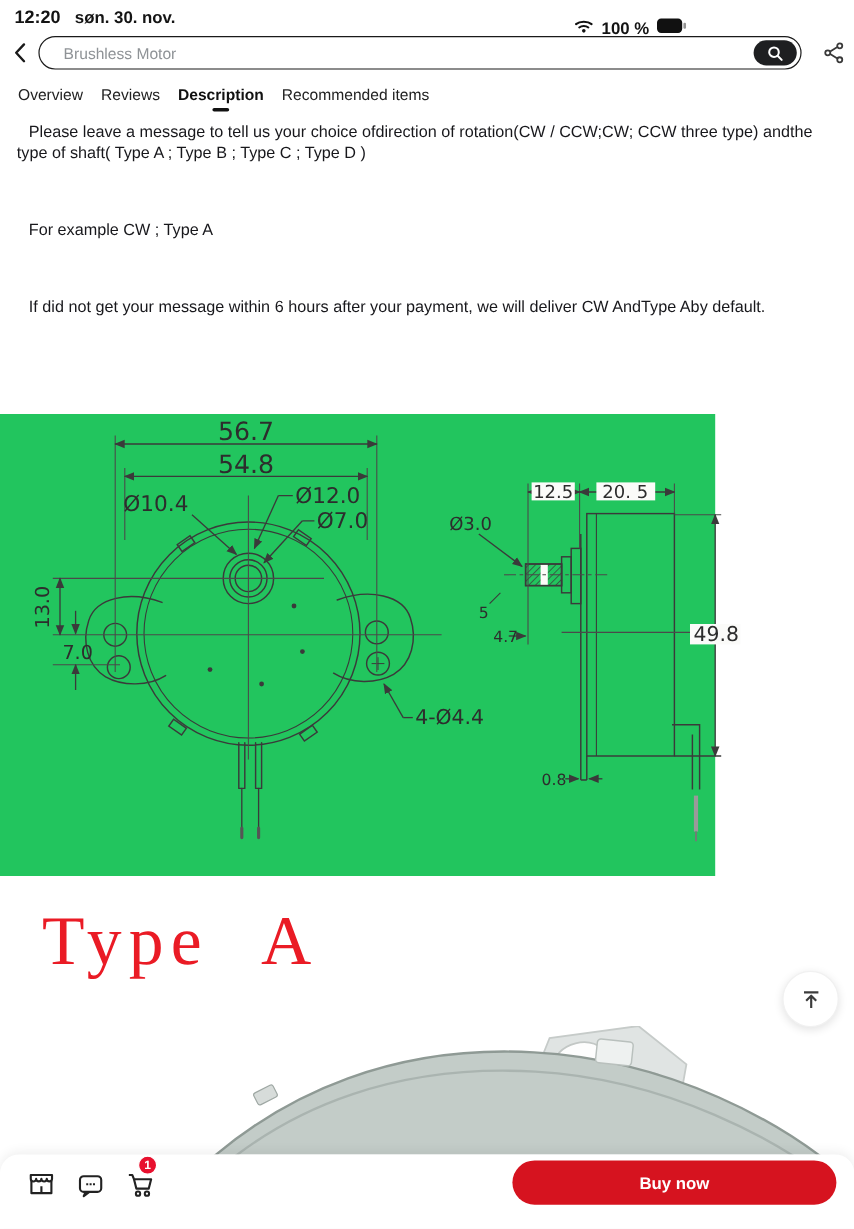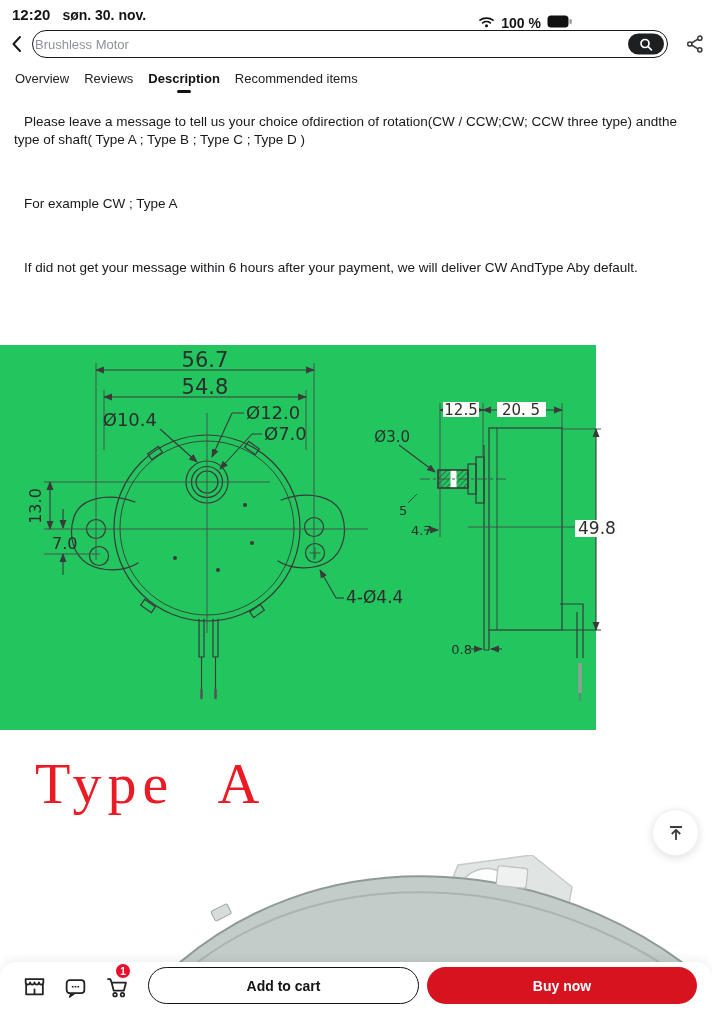--- a/index.html
+++ b/index.html
@@ -13,36 +13,36 @@
   .sb-time{font-size:15px;font-weight:700;}
   .sb-date{font-size:14px;font-weight:600;}
   .sb-right{display:flex;align-items:center;gap:6px;font-size:14px;font-weight:600;margin-top:18px;}
 
   
   .search-row{position:absolute;top:28px;left:0;width:712px;height:32px;display:flex;align-items:center;}
   .back-btn{width:32px;height:32px;display:flex;align-items:center;justify-content:center;}
   .search-pill{position:relative;flex:1;height:28px;border:1.6px solid #1a1a1a;border-radius:15px;
                display:flex;align-items:center;margin-right:10px;box-sizing:border-box;background:#fff;}
   .search-pill input{border:none;outline:none;background:transparent;font-family:"Liberation Sans",sans-serif;
-               font-size:13px;color:#8f9397;margin-left:0;width:520px;}
+               font-size:13px;color:#8f9397;margin-left:18px;width:520px;}
   .search-btn{position:absolute;right:3px;top:50%;transform:translateY(-50%);width:36px;height:21px;
               border-radius:11px;background:#1e1f21;display:flex;align-items:center;justify-content:center;}
   .share-wrap{width:34px;height:32px;display:flex;align-items:center;justify-content:center;}
 
   
   .tabs-row{position:absolute;top:66px;left:14px;display:flex;gap:13px;height:24px;align-items:center;}
   .tab{font-size:13px;color:#222;position:relative;padding:0 1px;white-space:nowrap;}
   .tab.active{font-weight:700;color:#111;}
   .tab.active::after{content:"";position:absolute;left:50%;transform:translateX(-50%);bottom:-7px;
                      width:14px;height:3px;border-radius:2px;background:#111;}
 
   
   .desc{position:absolute;top:97px;left:0;width:712px;padding:0 14px;box-sizing:border-box;
         font-size:13.5px;line-height:18px;color:#18181c;}
-  .desc p{margin:16px 0 46px 0;text-indent:10px;}
+  .desc p{margin:4px 0 46px 0;text-indent:10px;}
 
   
   .diagram-panel{position:absolute;top:345px;left:0;width:596px;height:385px;background:#22c55e;}
   .drawing text{font-family:"DejaVu Sans",sans-serif;fill:#2d2d2d;}
 
   
   .type-a{position:absolute;top:748px;left:35px;font-family:"Liberation Serif",serif;
           font-size:58px;color:#ea1b25;letter-spacing:6px;word-spacing:26px;line-height:72px;}
 
   
@@ -299,15 +299,14 @@
     </svg>
   </div>
   <div class="bb-icon" style="left:102px;top:9px;width:30px;height:30px;">
     <svg width="27" height="27" viewBox="0 0 24 24" fill="none">
       <path d="M3 5.5 H5.6 L6.8 8.6 M6.8 8.6 H19.5 L17.7 15.6 H8.6 L6.8 8.6 Z" stroke="#222" stroke-width="1.6" stroke-linejoin="round"></path>
       <circle cx="9.8" cy="19.3" r="1.6" stroke="#222" stroke-width="1.5"></circle>
       <circle cx="16.4" cy="19.3" r="1.6" stroke="#222" stroke-width="1.5"></circle>
     </svg>
   </div>
   <div class="cart-badge">1</div>
-  <div class="btn btn-add">Add to cart</div>
   <div class="btn btn-buy">Buy now</div>
 </div>
 
 </body></html>

